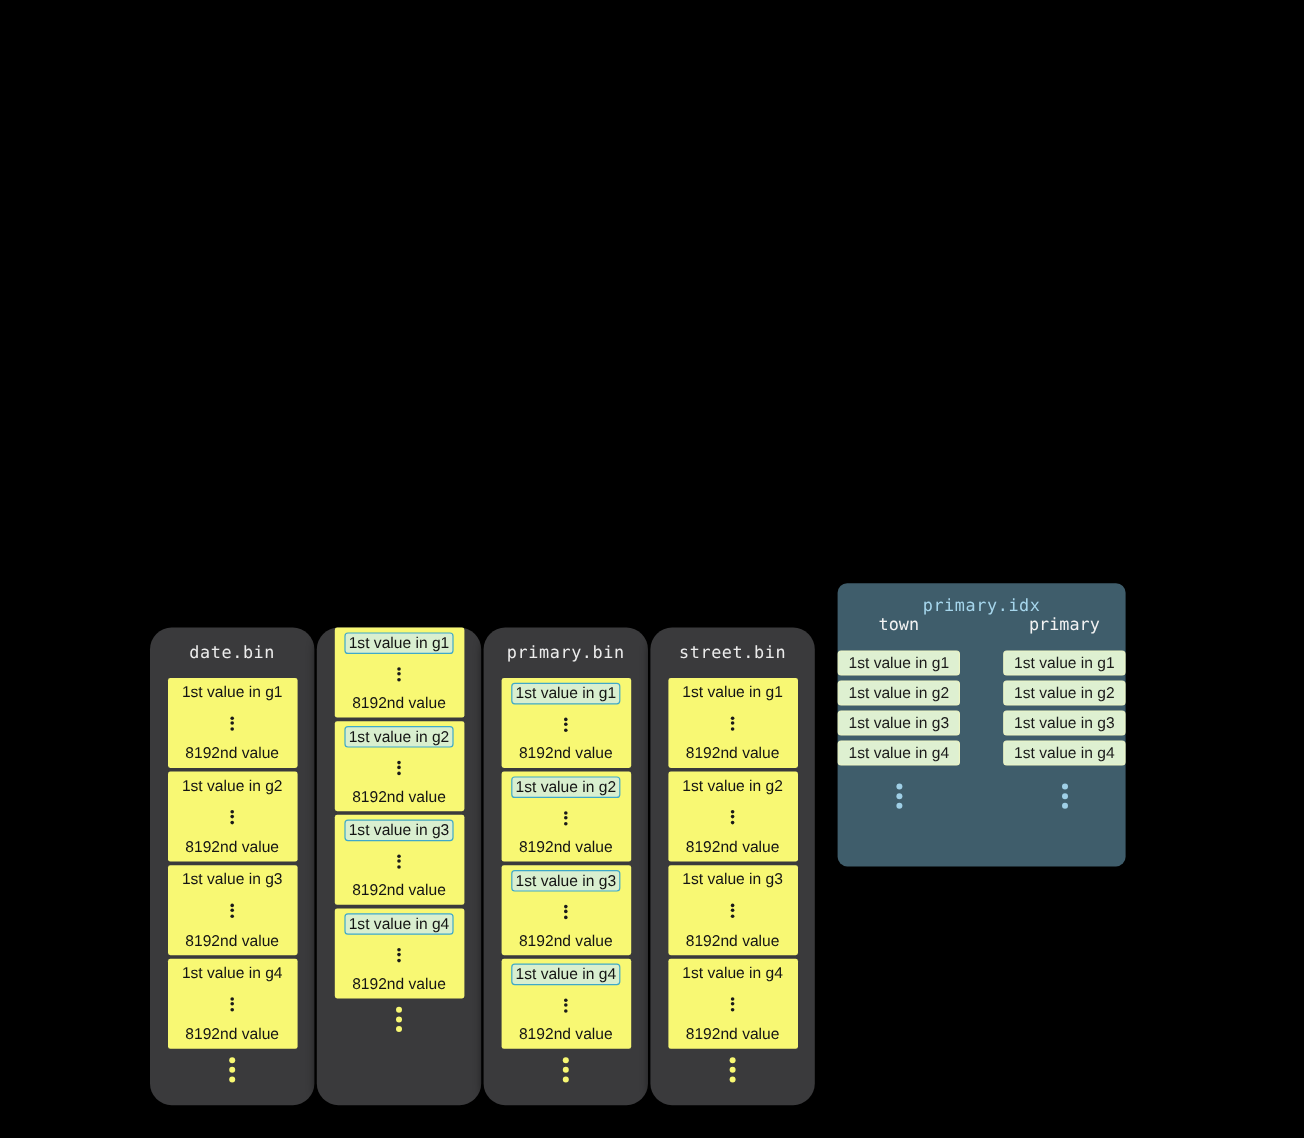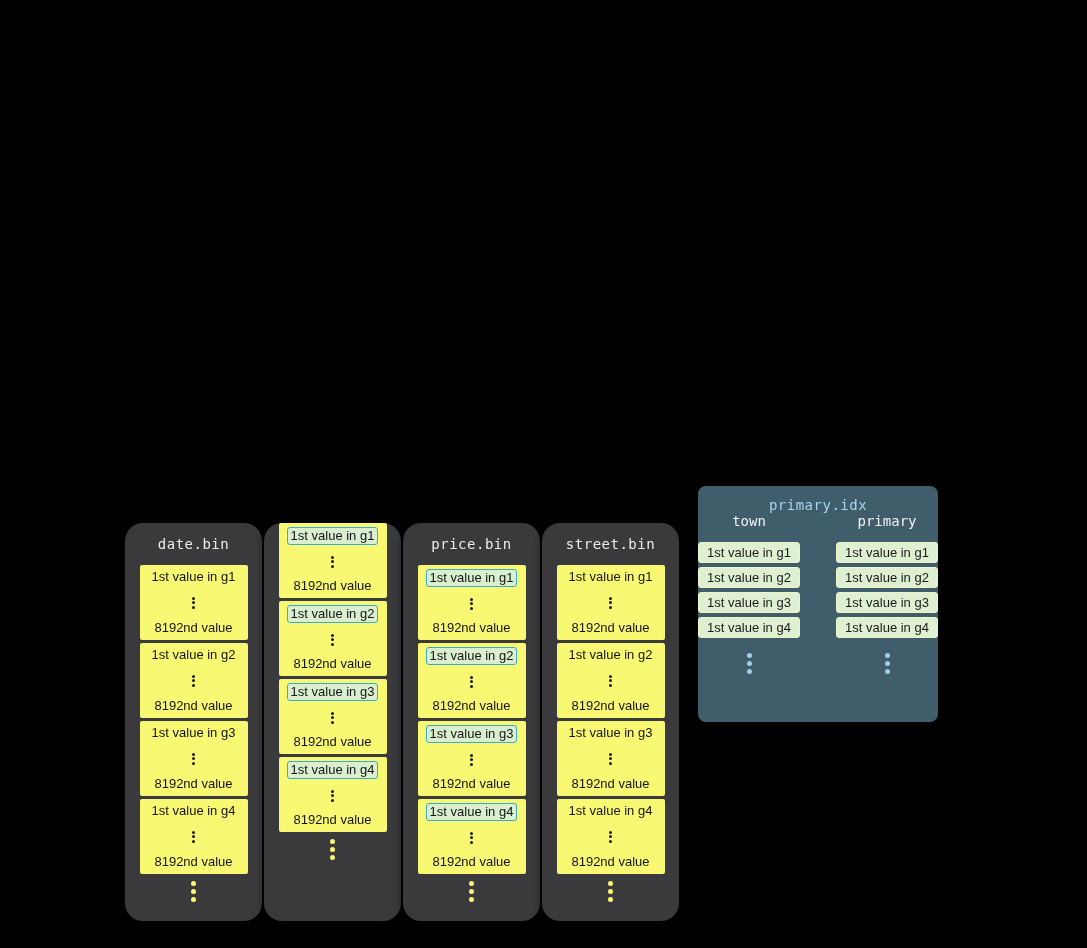--- a/index.html
+++ b/index.html
@@ -180,21 +180,21 @@
     <div class="g-last">8192nd value</div>
   </div>
   <div class="vdots yellow">
       <i></i>
       <i></i>
       <i></i>
     </div>
 </div>
 
 <div class="bin-column" style="left:403px">
-  <div class="bin-title">price.bin</div>
+  <div class="bin-title">primary.bin</div>
   <div class="granule">
     <div class="g-first hl">1st value in g1</div>
     <div class="vdots">
         <i></i>
         <i></i>
         <i></i>
       </div>
     <div class="g-last">8192nd value</div>
   </div>
   <div class="granule">

